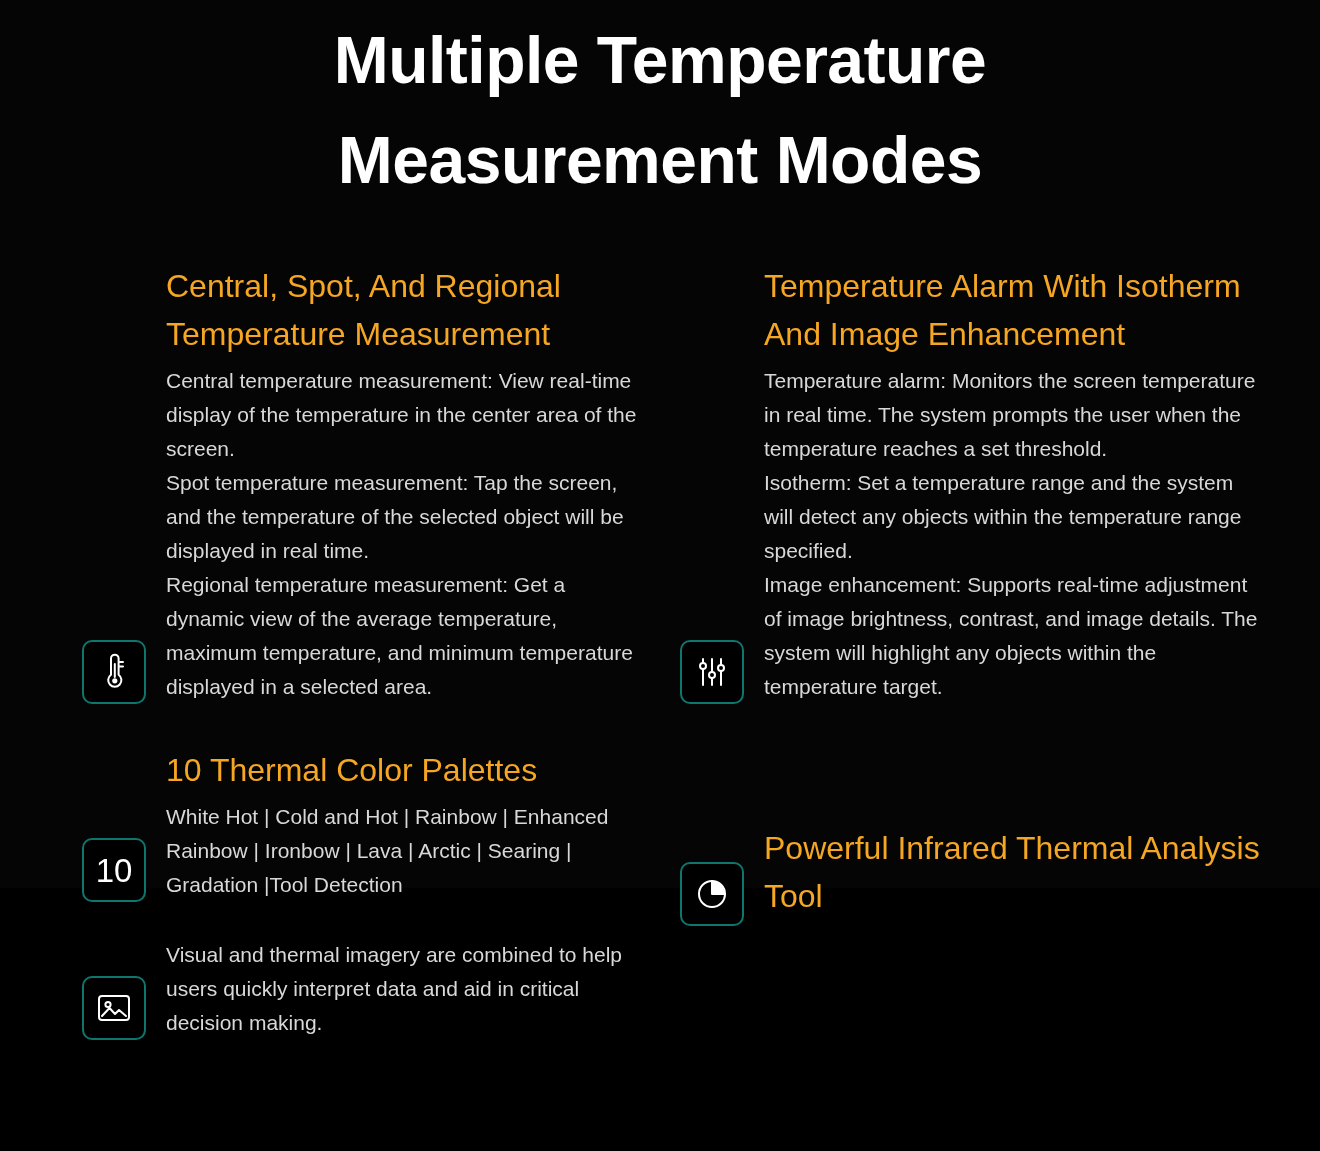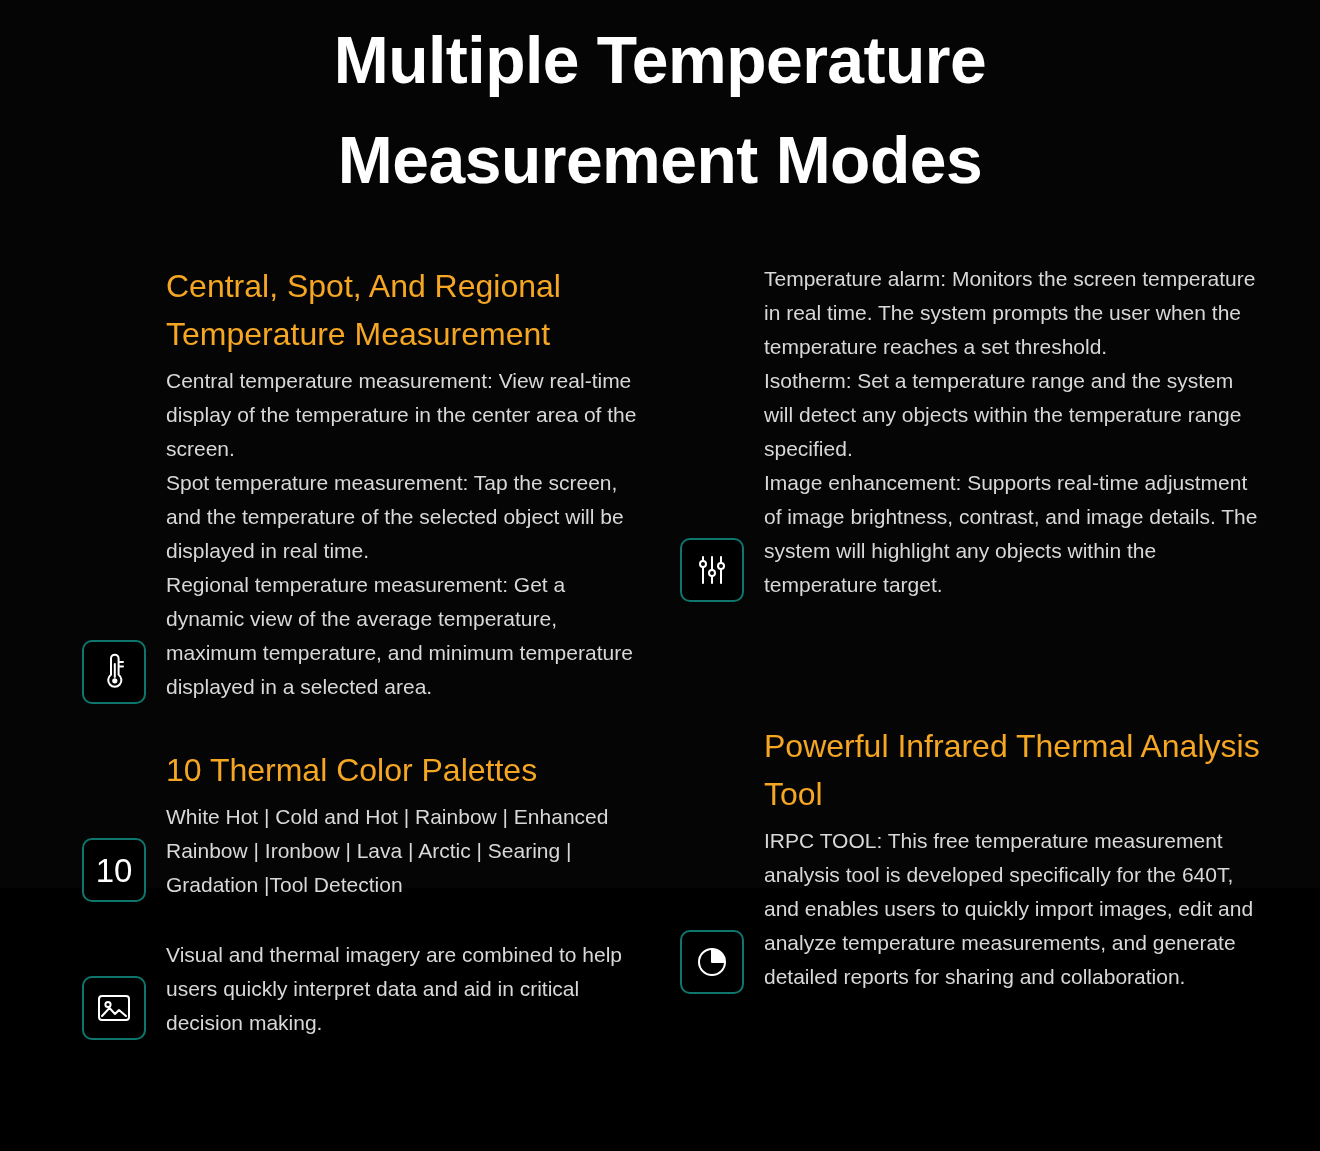--- a/index.html
+++ b/index.html
@@ -157,36 +157,36 @@
           <svg width="36" height="34" viewBox="0 0 36 34" fill="none" stroke="#ffffff" stroke-width="2" stroke-linecap="round" stroke-linejoin="round">
             <line x1="9" y1="4" x2="9" y2="30"></line>
             <line x1="18" y1="4" x2="18" y2="30"></line>
             <line x1="27" y1="4" x2="27" y2="30"></line>
             <circle cx="9" cy="11" r="3" fill="#000000"></circle>
             <circle cx="18" cy="20" r="3" fill="#000000"></circle>
             <circle cx="27" cy="13" r="3" fill="#000000"></circle>
           </svg>
         </div>
         <div class="feature-body">
+          <h2 class="feature-title">Temperature Alarm With Isotherm And Image Enhancement</h2>
           <p class="feature-desc">Temperature alarm: Monitors the screen temperature in real time. The system prompts the user when the temperature reaches a set threshold.
 Isotherm: Set a temperature range and the system will detect any objects within the temperature range specified.
 Image enhancement: Supports real-time adjustment of image brightness, contrast, and image details. The system will highlight any objects within the temperature target.</p>
         </div>
       </div>
 
       <div class="feature">
         <div class="icon-box">
           <svg width="36" height="36" viewBox="0 0 36 36" fill="none" stroke="#ffffff" stroke-width="2" stroke-linecap="round" stroke-linejoin="round">
             <circle cx="18" cy="18" r="13"></circle>
             <path d="M18 18V5a13 13 0 0 1 13 13z" fill="#ffffff" stroke="none"></path>
             <path d="M18 5v13h13"></path>
           </svg>
         </div>
         <div class="feature-body">
           <h2 class="feature-title">Powerful Infrared Thermal Analysis Tool</h2>
-          <p class="feature-desc">IRPC TOOL: This free temperature measurement analysis tool is developed specifically for the 640T, and enables users to quickly import images, edit and analyze temperature measurements, and generate detailed reports for sharing and collaboration.</p>
         </div>
       </div>
 
     </div>
 
   </div>
 </div>
 
 </body></html>

